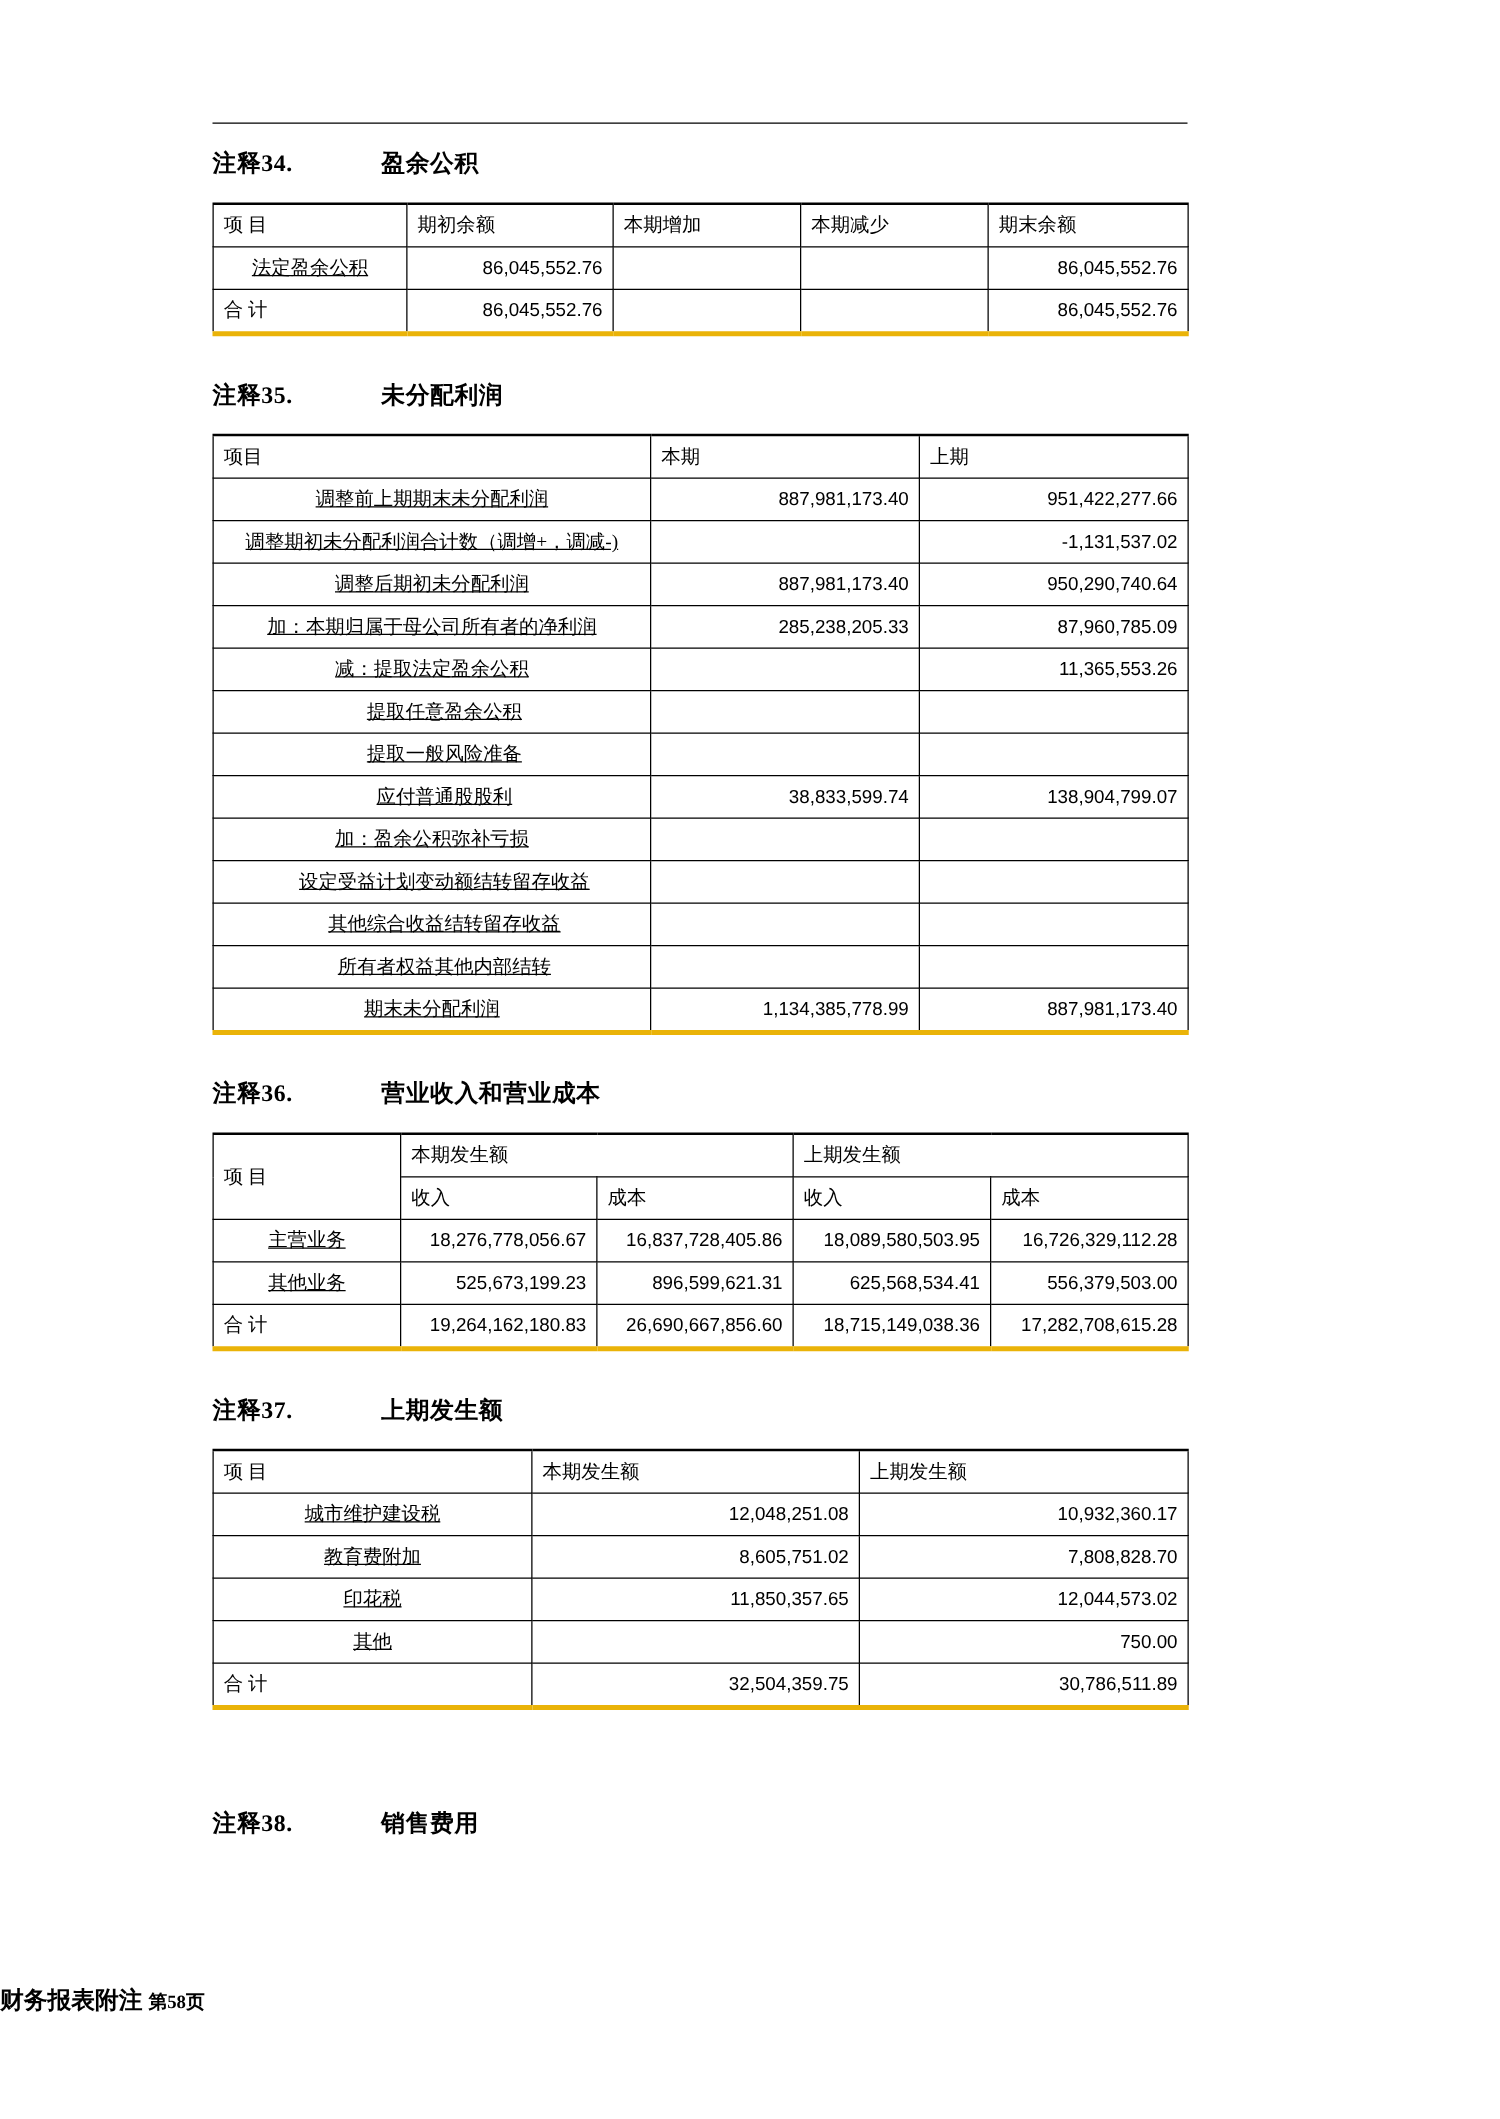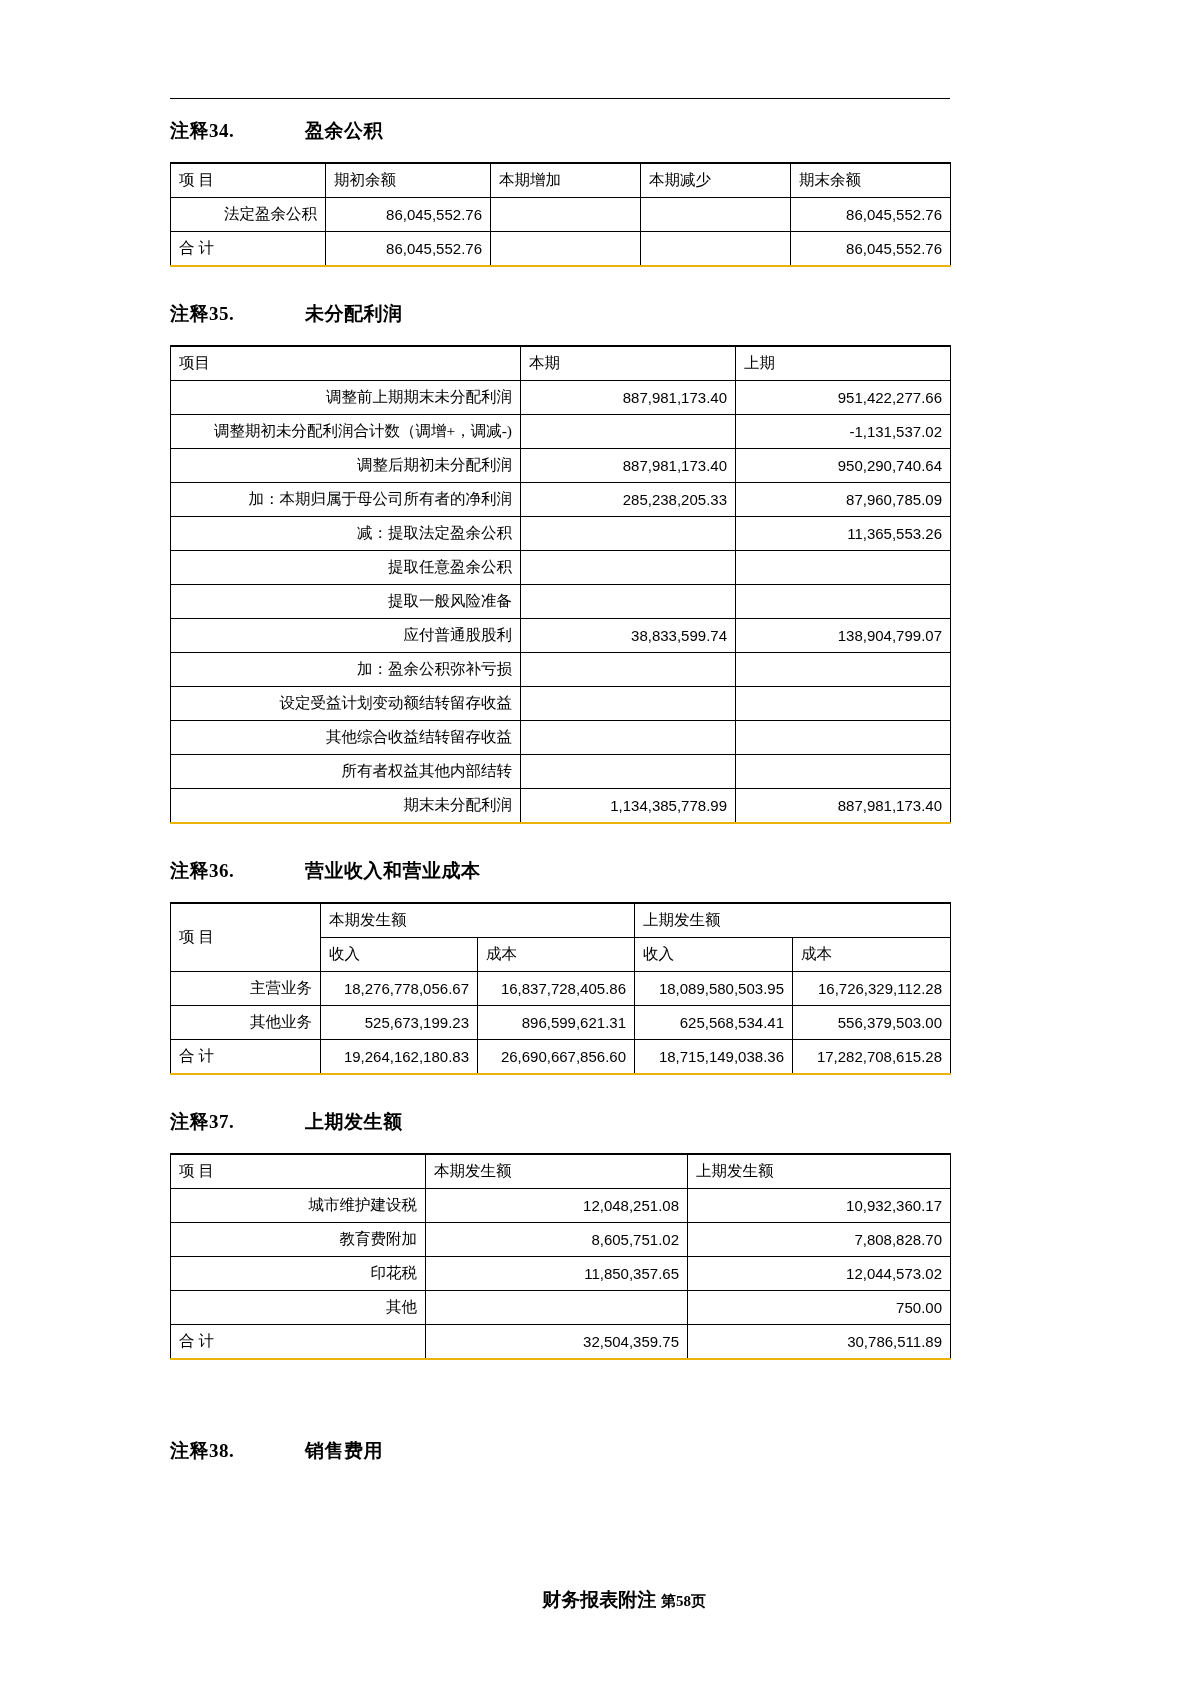--- a/index.html
+++ b/index.html
@@ -57,35 +57,33 @@
     padding: 6px 8px;
     font-weight: normal;
     vertical-align: middle;
     height: 22px;
     box-sizing: border-box;
   }
   table.fin .thick-top td, table.fin .thick-top th {
     border-top: 2px solid #000;
   }
   table.fin tr.last td {
-    border-bottom: 2px solid #eab308;
+    border-bottom: 4px solid #eab308;
   }
   .c { text-align: left; }
   .r { text-align: right; }
-  .l { text-align: right; }
+  .l { text-align: center; text-decoration: underline; }
   .indent1 { padding-left: 28px !important; }
   .footer {
     position: absolute;
     left: 0;
     right: 0;
     bottom: 82px;
-    text-align: center;
     font-weight: bold;
     font-size: 19px;
-    margin-left: 48px;
   }
   .footer .pg {
     font-weight: bold;
     font-size: 15px;
   }
   .num-mono {
     font-family: "Liberation Sans", sans-serif;
     font-size: 15px;
   }
 </style>

